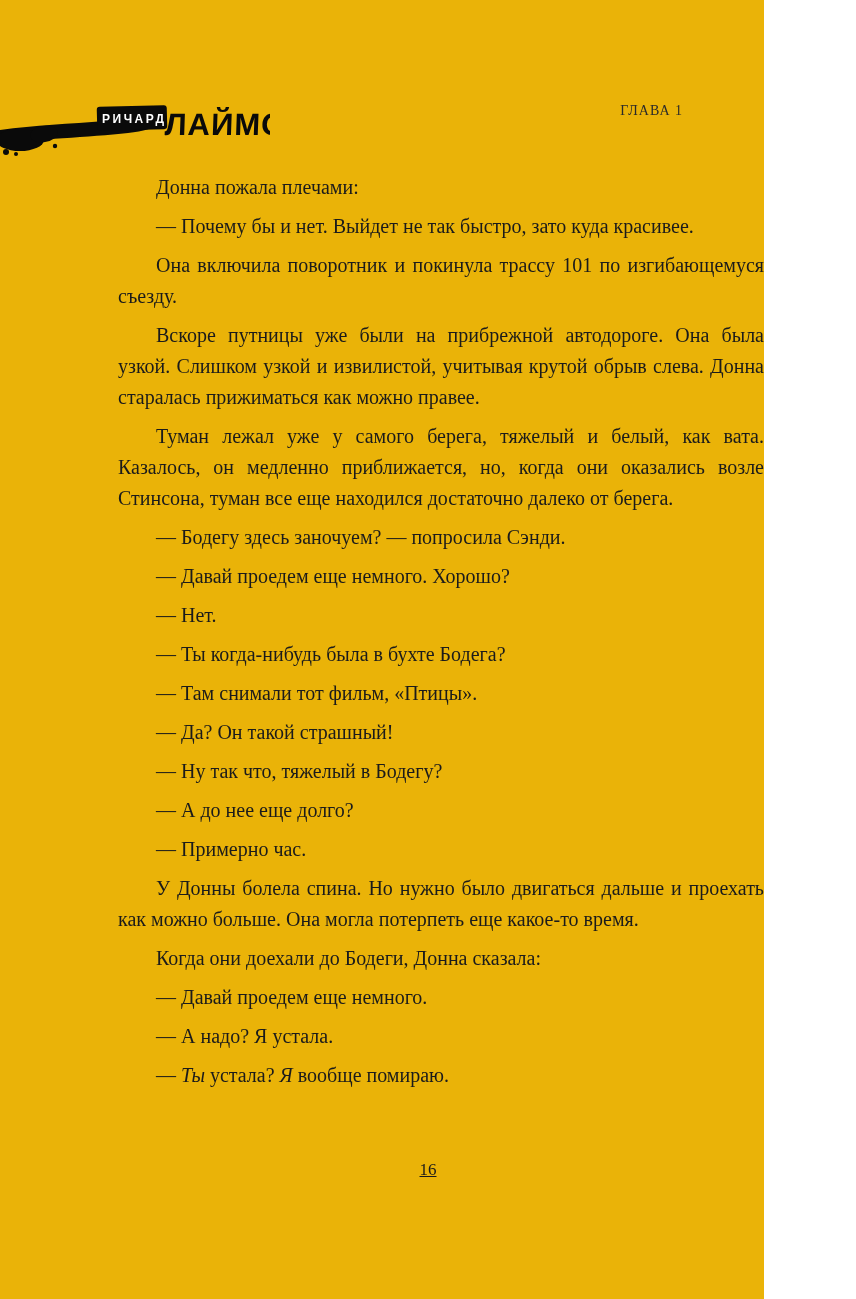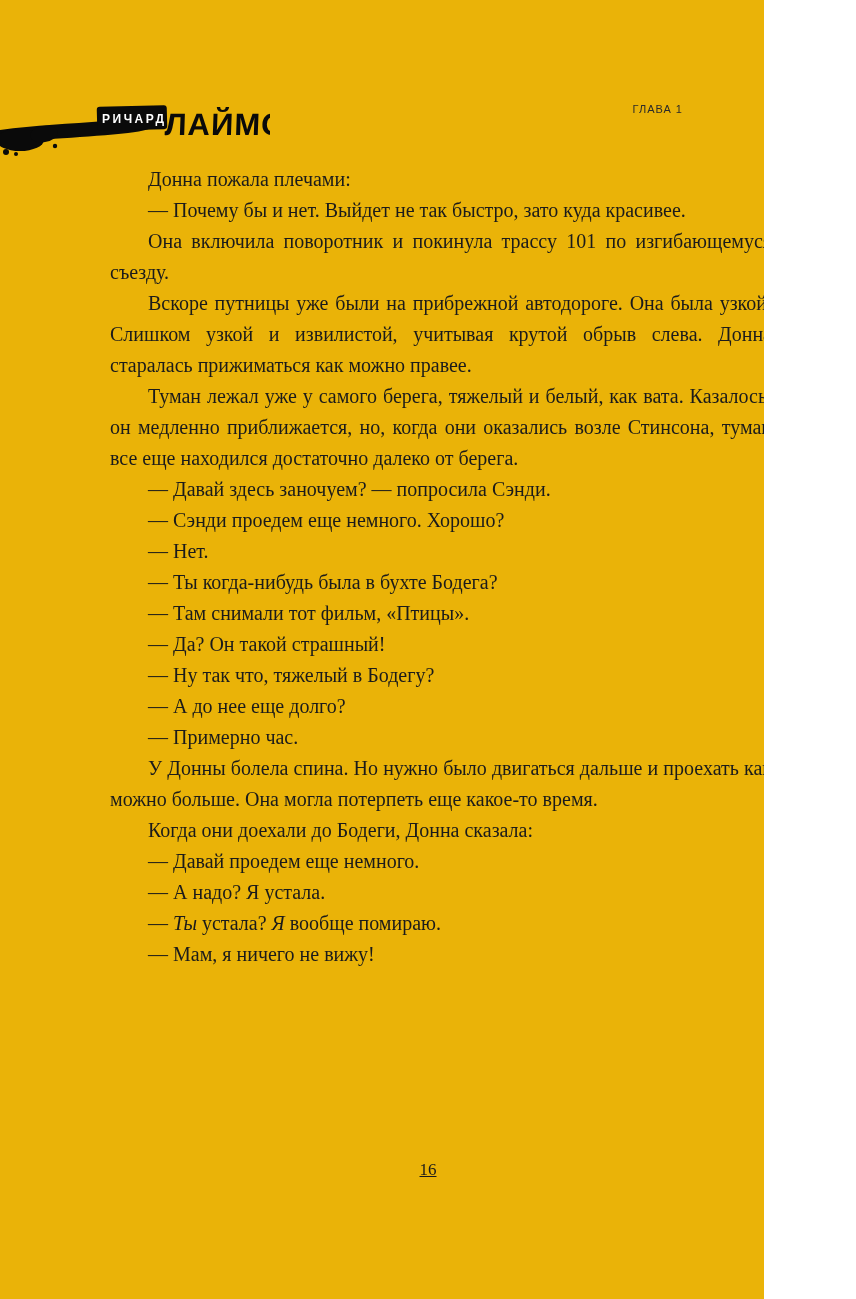--- a/index.html
+++ b/index.html
@@ -20,36 +20,36 @@
     position: absolute;
     left: 0;
     top: 94px;
     width: 270px;
     height: 64px;
   }
   .chapter-label {
     position: absolute;
     top: 103px;
     right: 81px;
-    font-family: Liberation Sans, sans-serif;
-    font-size: 11px;
+    font-family: Liberation Serif, serif;
+    font-size: 14px;
     letter-spacing: 1px;
     color: #2a2a2a;
   }
   .body-text {
     position: absolute;
     left: 110px;
     top: 164px;
     width: 662px;
     font-size: 20px;
     line-height: 31px;
     text-align: justify;
   }
   .body-text p {
-    margin: 0;
+    margin: 8px;
     text-indent: 38px;
   }
   .page-number {
     position: absolute;
     top: 1160px;
     left: 0;
     width: 856px;
     text-align: center;
     font-size: 17px;
     color: #1b1b1b;
@@ -92,32 +92,31 @@
   </svg>
 
   <div class="chapter-label">ГЛАВА 1</div>
 
   <div class="body-text">
       <p>Донна пожала плечами:</p>
       <p>— Почему бы и нет. Выйдет не так быстро, зато куда красивее.</p>
       <p>Она включила поворотник и покинула трассу 101 по изгибающемуся съезду.</p>
       <p>Вскоре путницы уже были на прибрежной автодороге. Она была узкой. Слишком узкой и извилистой, учитывая крутой обрыв слева. Донна старалась прижиматься как можно правее.</p>
       <p>Туман лежал уже у самого берега, тяжелый и белый, как вата. Казалось, он медленно приближается, но, когда они оказались возле Стинсона, туман все еще находился достаточно далеко от берега.</p>
-      <p>— Давай здесь заночуем? — попросила Сэнди.</p>
-      <p>— Сэнди проедем еще немного. Хорошо?</p>
+      <p>— Бодегу здесь заночуем? — попросила Сэнди.</p>
+      <p>— Давай проедем еще немного. Хорошо?</p>
       <p>— Нет.</p>
       <p>— Ты когда-нибудь была в бухте Бодега?</p>
       <p>— Там снимали тот фильм, «Птицы».</p>
       <p>— Да? Он такой страшный!</p>
       <p>— Ну так что, тяжелый в Бодегу?</p>
       <p>— А до нее еще долго?</p>
       <p>— Примерно час.</p>
       <p>У Донны болела спина. Но нужно было двигаться дальше и проехать как можно больше. Она могла потерпеть еще какое-то время.</p>
       <p>Когда они доехали до Бодеги, Донна сказала:</p>
       <p>— Давай проедем еще немного.</p>
       <p>— А надо? Я устала.</p>
       <p>— <i>Ты</i> устала? <i>Я</i> вообще помираю.</p>
-      <p>— Мам, я ничего не вижу!</p>
     </div>
 
   <div class="page-number">16</div>
 
 </div>
 
 </body></html>

